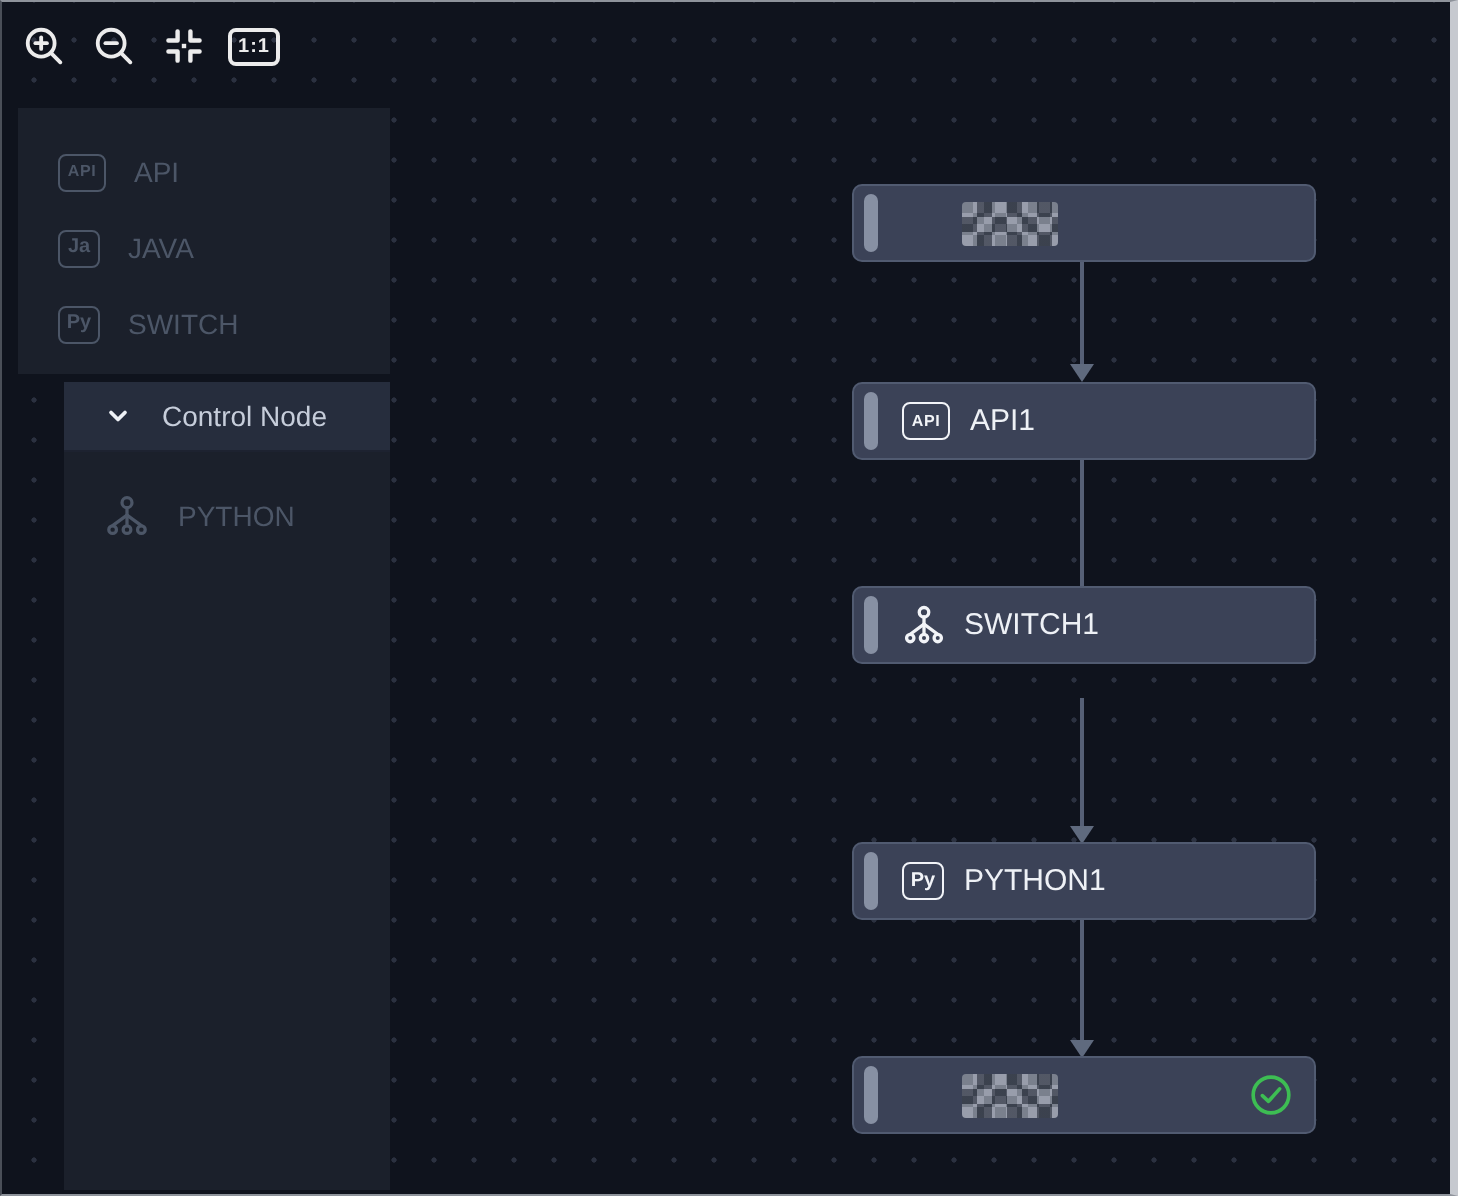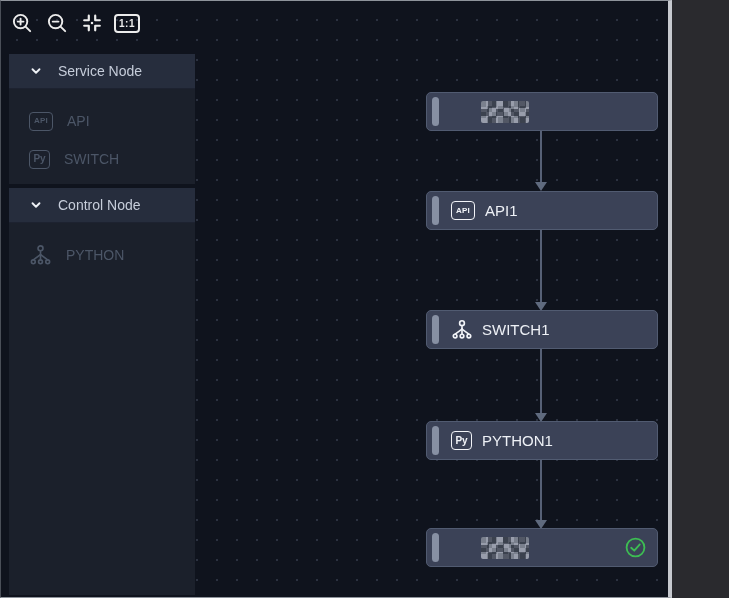--- a/index.html
+++ b/index.html
@@ -1,20 +1,20 @@
 <!DOCTYPE html>
 <html><head>
 <meta charset="utf-8">
 <style>
   * { margin:0; padding:0; box-sizing:border-box; }
   html,body { background:#2a2a2e; }
   body { font-family:"Liberation Sans", sans-serif; }
 
   .window {
-    position:relative; width:672px; height:598px; overflow:hidden;
+    position:relative; width:729px; height:598px; overflow:hidden;
     background-color:#0f131d;
     background-image: radial-gradient(circle, #2b3140 1.2px, transparent 1.4px);
     background-size: 20px 20px;
     background-position: 6px 9px;
     border-top:1px solid #8e939b;
     border-bottom:1px solid #8e939b;
     border-left:1px solid #4a4f58;
     border-right:4px solid #c6c9cf;
   }
 
@@ -31,21 +31,21 @@
     display:flex; align-items:center; justify-content:center;
     font-size:10px; font-weight:bold; color:#ececec; letter-spacing:0.5px;
   }
 
   
   .sidebar {
     position:absolute; left:8px; top:53px; bottom:2px; width:186px;
     display:flex; flex-direction:column; gap:4px;
   }
   .palette-section { display:flex; flex-direction:column; }
-  .palette-section.grow { flex:1; }
+  .palette-section.grow { flex:1;margin-left:23px; }
   .section-header {
     height:35px; background:#262d3d; border-bottom:1px solid #1d2230;
     display:flex; align-items:center; gap:15px; padding-left:20px;
     color:#c6cdda; font-size:14px; cursor:pointer;
   }
   .section-header .chev { color:#eef1f6; display:flex; }
   .section-items { background:#1b202b; padding:13px 0 6px 0; }
   .palette-section.grow .section-items { flex:1; }
   .palette-item {
     height:38px; display:flex; align-items:center; gap:14px; padding-left:20px;
@@ -126,32 +126,28 @@
       </span>
     </button>
     <button class="tool-btn">
       <span class="one-one-box">1:1</span>
     </button>
   </div>
 
   <aside class="sidebar">
 
     <div class="palette-section">
-      <div class="section-header">
-        <span class="chev">
-          <svg width="14" height="14" viewBox="0 0 24 24" fill="none" stroke="currentColor" stroke-width="3.2" stroke-linecap="round" stroke-linejoin="round">
-              <polyline points="6,9 12,15 18,9"></polyline>
-            </svg>
-        </span>
-        <span>Service Node</span>
-      </div>
       <div class="section-items">
         <div class="palette-item">
           <span class="badge api">API</span>
           <span>API</span>
+        </div>
+        <div class="palette-item">
+          <span class="badge lang">Ja</span>
+          <span>JAVA</span>
         </div>
         <div class="palette-item">
           <span class="badge lang">Py</span>
           <span>SWITCH</span>
         </div>
       </div>
     </div>
 
     <div class="palette-section grow">
       <div class="section-header">
@@ -199,21 +195,21 @@
     <span class="pill"></span>
     <span class="mosaic"></span>
   </div>
 
   <div class="flow-node" style="top:190px;">
     <span class="pill"></span>
     <span class="badge api n-badge">API</span>
     <span>API1</span>
   </div>
 
-  <div class="flow-node" style="top:309px;">
+  <div class="flow-node" style="top:292px;">
     <span class="pill"></span>
     <span class="n-icon">
       <svg width="22" height="22" viewBox="0 0 24 24" fill="none" stroke="currentColor" stroke-width="1.8" stroke-linecap="round">
         <circle cx="12" cy="4.5" r="2.6"></circle>
         <line x1="12" y1="7.1" x2="12" y2="11"></line>
         <line x1="12" y1="11" x2="4.5" y2="16.5"></line>
         <line x1="12" y1="11" x2="12" y2="16.5"></line>
         <line x1="12" y1="11" x2="19.5" y2="16.5"></line>
         <circle cx="4.5" cy="18.6" r="2"></circle>
         <circle cx="12" cy="18.6" r="2"></circle>

